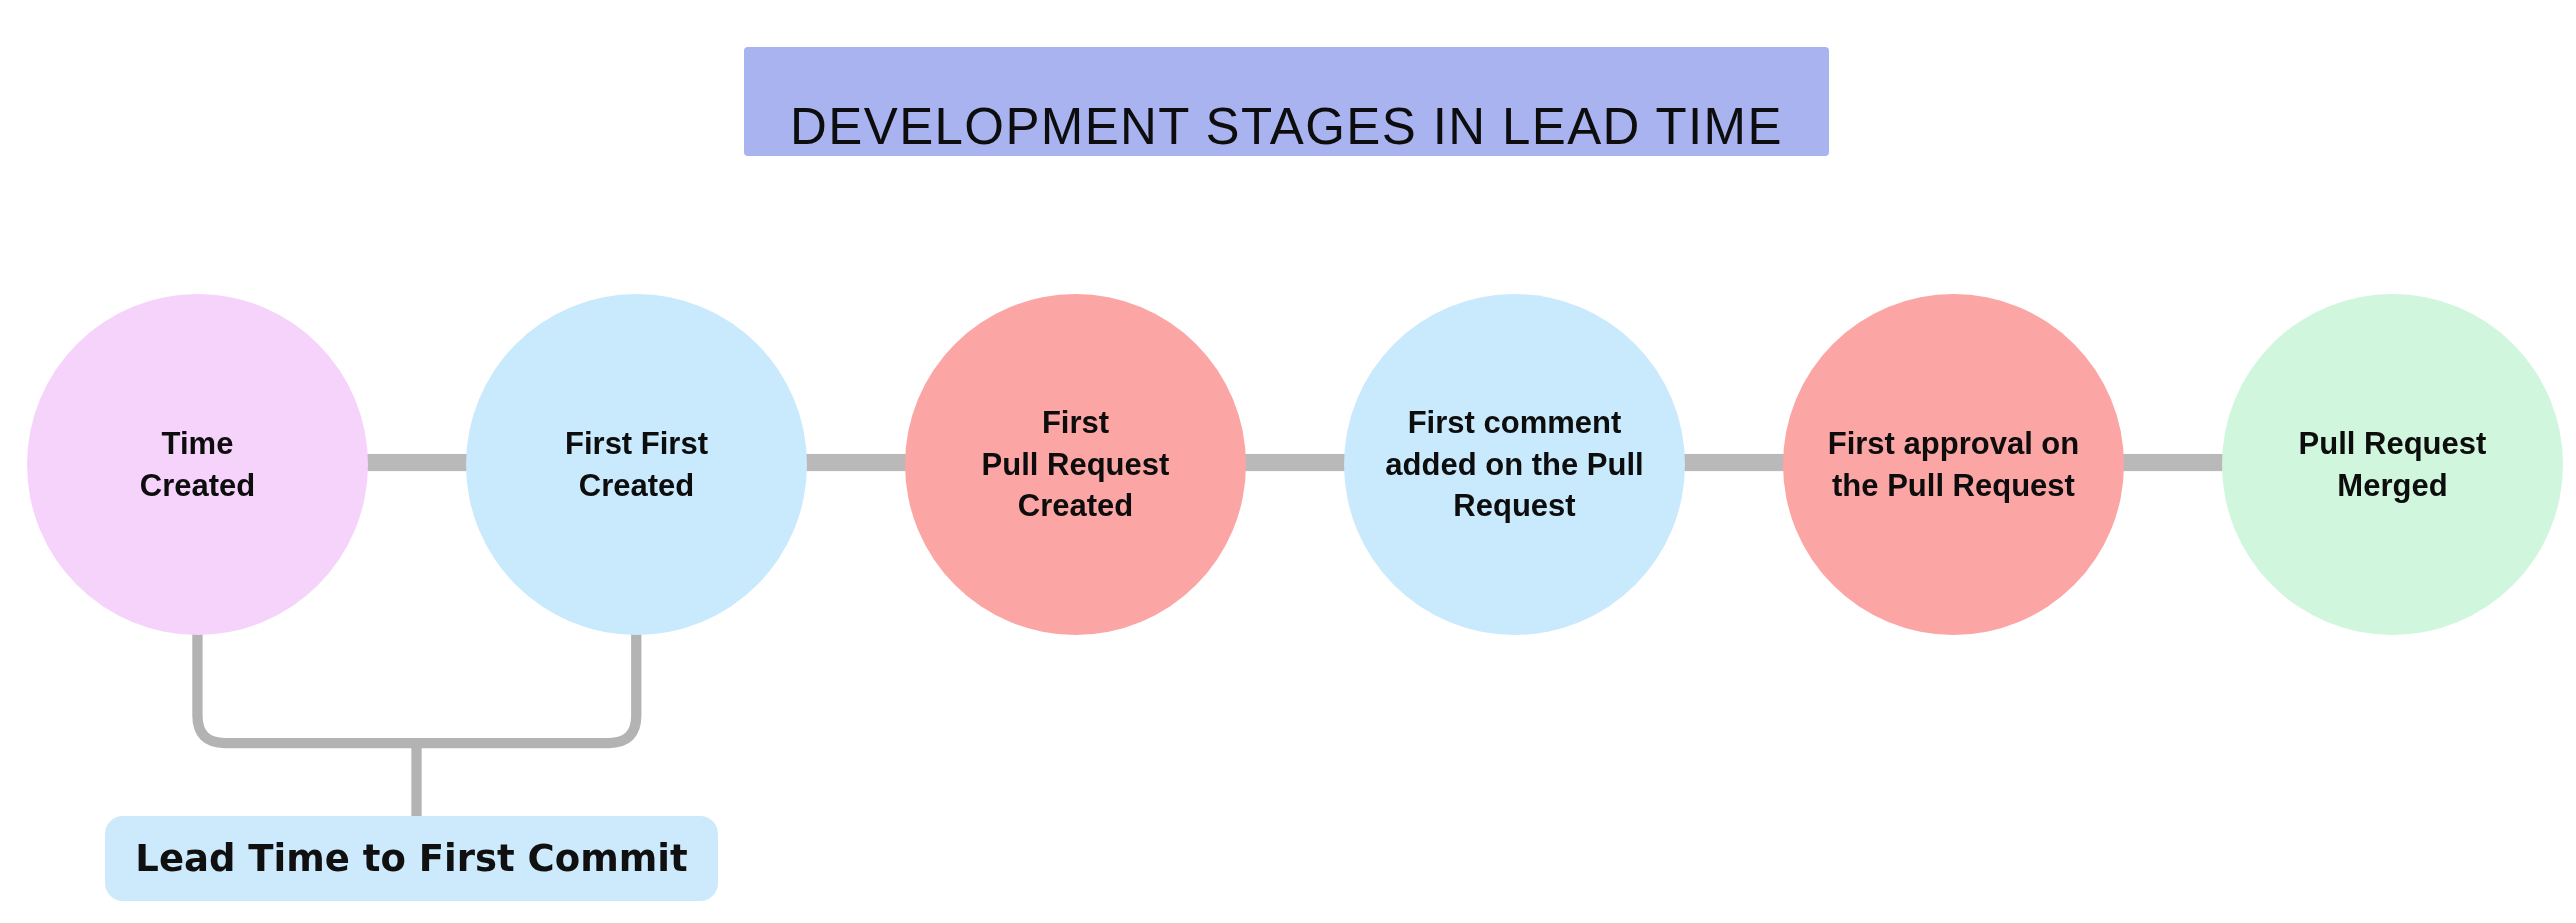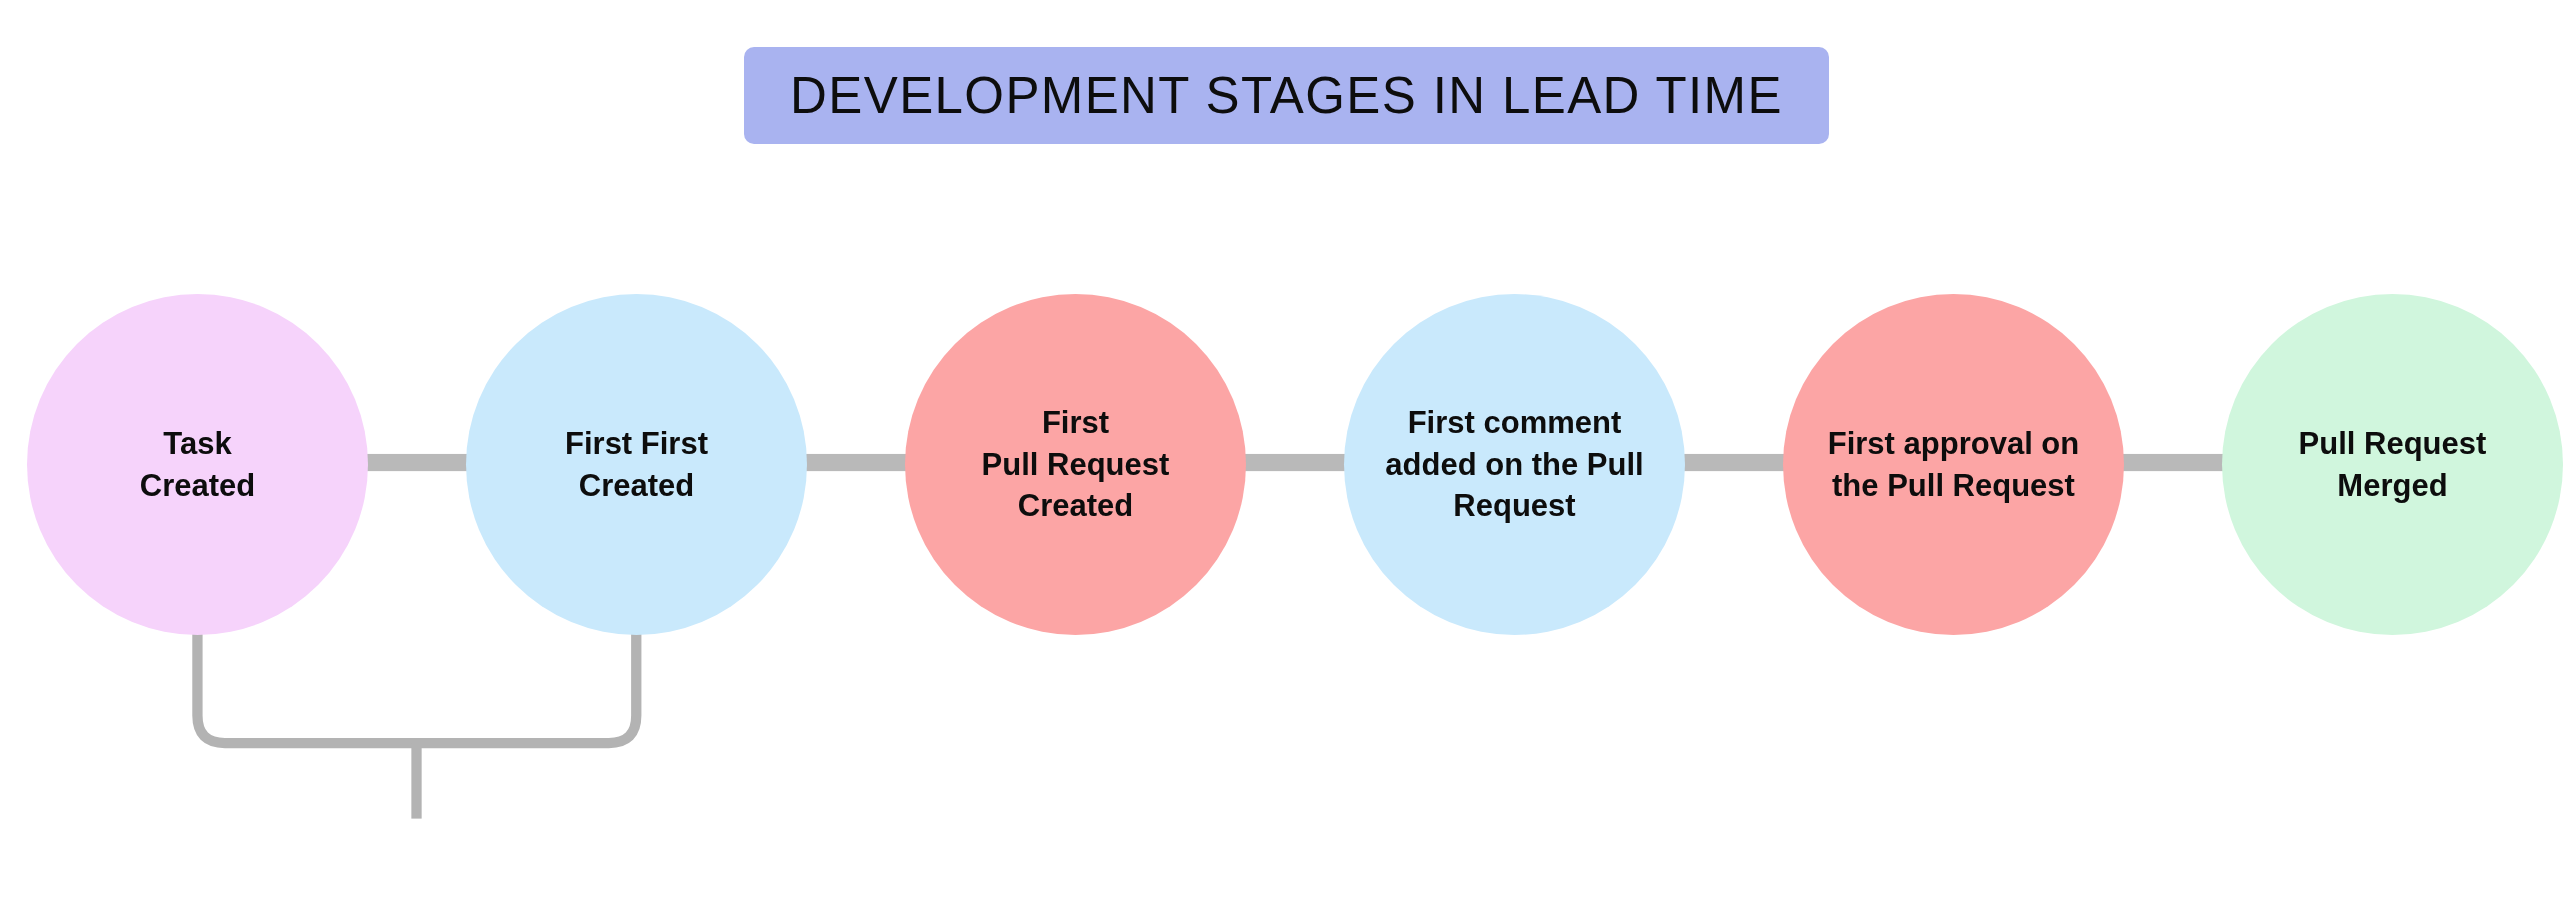--- a/index.html
+++ b/index.html
@@ -4,23 +4,23 @@
 <style>
   html,body{margin:0;padding:0;background:#ffffff;}
   .canvas{
     position:relative;
     width:2576px;height:923px;
     background:#ffffff;
     font-family:"Liberation Sans",sans-serif;
     overflow:hidden;
   }
   .title-banner{
-    position:absolute;left:744px;top:47px;width:1085px;height:97px;
-    border-radius:10px;
-    display:flex;align-items:center;justify-content:center;
+    position:absolute;left:744px;top:47px;width:1085px;height:109px;
+    border-radius:4px;
+    display:flex;align-items:flex-end;justify-content:center;
   }
   .title-text{
     font-size:51px;letter-spacing:1.4px;color:#0d0d0d;white-space:nowrap;
   }
   svg.lines{position:absolute;left:0;top:0;width:2576px;height:923px;}
   .bracket-path{fill:none;stroke-width:15px;}
   .stage{
     position:absolute;top:294px;width:341px;height:341px;border-radius:50%;
     display:flex;align-items:center;justify-content:center;text-align:center;
   }
@@ -47,21 +47,21 @@
     <span class="title-text">DEVELOPMENT STAGES IN LEAD TIME</span>
   </div>
 
   <svg class="lines" viewBox="0 0 3750 1344" aria-hidden="true">
     <rect x="287" y="661" width="3195" height="25" fill="#b9b9b9"></rect>
     <path class="bracket-path" d="M287,900 L287,1042 Q287,1082 327,1082 L886,1082 Q926,1082 926,1042 L926,900" stroke="#b3b3b3"></path>
     <path class="bracket-path" d="M606,1082 L606,1192" stroke="#b3b3b3"></path>
   </svg>
 
   <div class="stage" style="left: 27px; background-color: rgb(246, 211, 251);">
-    <span class="stage-label">Task
+    <span class="stage-label">Time
 Created</span>
   </div>
 
   <div class="stage" style="left: 466px; background-color: rgb(201, 233, 252);">
     <span class="stage-label">First First
 Created</span>
   </div>
 
   <div class="stage" style="left: 905px; background-color: #fca5a5;">
     <span class="stage-label">First
@@ -78,15 +78,18 @@
   <div class="stage" style="left: 1783px; background-color: #fca5a5;">
     <span class="stage-label">First approval on
 the Pull Request</span>
   </div>
 
   <div class="stage" style="left: 2222px; background-color: rgb(208, 246, 221);">
     <span class="stage-label">Pull Request
 Merged</span>
   </div>
 
+  <div class="annotation" style="background-color: rgb(205, 234, 253);">
+    <span class="annotation-label">Lead Time to First Commit</span>
+  </div>
 
 </div>
 
 
 </body></html>

